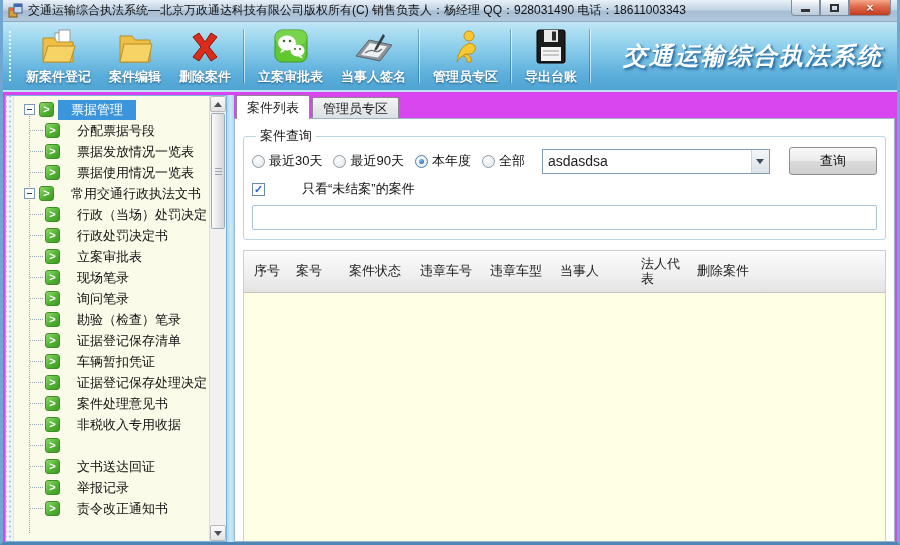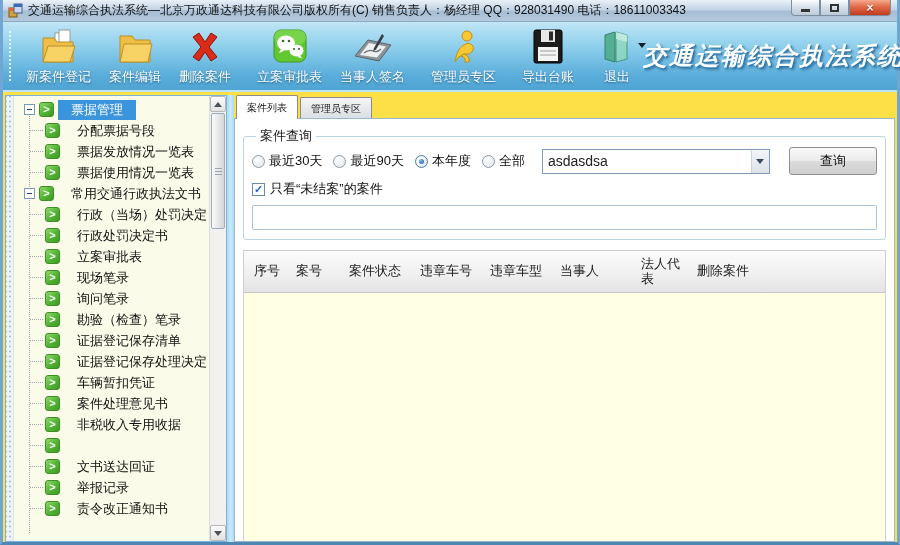--- a/index.html
+++ b/index.html
@@ -1,20 +1,20 @@
 <!DOCTYPE html>
 <html><head>
 <meta charset="utf-8">
 <style>
   * { box-sizing: border-box; margin: 0; padding: 0; }
   html,body { width: 900px; height: 545px; overflow: hidden;
     font-family: "Liberation Sans", sans-serif; }
   .window { width: 900px; height: 545px; display: flex; flex-direction: column;
     border-left: 3px solid #6FA7D2; border-right: 3px solid #6FA7D2;
-    border-bottom: 3px solid #4E86B4; background: #fde047; }
+    border-bottom: 3px solid #4E86B4; background: #d946ef; }
 
   
   .titlebar { height: 22px; flex: 0 0 22px; display: flex; align-items: center;
     padding-left: 5px; gap: 5px; position: relative;
     background: linear-gradient(180deg,#E9F1F8 0%,#C2D4E5 45%,#A6BDD3 55%,#B3C8DB 100%);
     border-bottom: 1px solid #8FA9C0; font-size: 12px; color: #111; }
   .titlebar-text { white-space: nowrap; overflow: hidden; }
   .win-controls { position: absolute; right: 6px; top: 0; display: flex; }
   .wc { width: 29px; height: 16px; display: flex; align-items: center; justify-content: center;
     border: 1px solid #7C8EA0; border-top: none;
@@ -30,21 +30,21 @@
   .toolbar { height: 70px; flex: 0 0 70px; display: flex; align-items: stretch;
     position: relative; padding-left: 14px;
     background: linear-gradient(180deg,#C0E6F6 0%,#8FD0EC 35%,#5BAEDB 78%,#4FA4D3 100%);
     border-bottom: 2px solid #BEE4F4; }
   .toolbar-grip { position: absolute; left: 5px; top: 8px; bottom: 8px; width: 5px;
     background-image: radial-gradient(#E9F7FF 1px, rgba(0,0,0,0) 1.2px);
     background-size: 4px 4px; }
   .tb-btn { display: flex; flex-direction: column; align-items: center; justify-content: flex-end;
     padding: 3px 9px 4px; gap: 1px; cursor: default; }
   .tb-label { color: #fff; font-size: 13px; white-space: nowrap;
-    text-shadow: 0 1px 2px rgba(0,50,90,.65); }
+    text-shadow: 0 1px 2px rgba(0,50,90,.65); font-weight: bold; }
   .tb-icon { height: 40px; display: flex; align-items: center; justify-content: center; position: relative; }
   .tb-sep { width: 1px; margin: 7px 4px; background: rgba(255,255,255,.6);
     box-shadow: -1px 0 0 rgba(0,70,110,.35); }
   .tb-title { margin-left: auto; align-self: center; padding-right: 14px;
     font-size: 24px; font-weight: bold; font-style: italic; color: #fff; letter-spacing: 2px;
     text-shadow: 1px 1px 0 #2B7AB5, 2px 2px 3px rgba(0,50,100,.65); white-space: nowrap; }
   .dd-arrow { position: absolute; right: -12px; top: 16px; width: 0; height: 0;
     border-left: 4px solid transparent; border-right: 4px solid transparent;
     border-top: 5px solid #102030; }
 
@@ -95,21 +95,21 @@
     background: repeating-linear-gradient(180deg,#9AA6B0 0 1px, rgba(0,0,0,0) 1px 3px); }
   .sb-track { flex: 1; }
 
   
   .splitter { width: 7px; flex: 0 0 7px;
     background: linear-gradient(90deg,#A9DAF1,#CBEAF8 50%,#A9DAF1); }
 
   
   .main-panel { flex: 1; display: flex; flex-direction: column; min-width: 0; min-height: 0; }
   .tabstrip { height: 24px; flex: 0 0 24px; display: flex; align-items: flex-end; padding-left: 2px; }
-  .tab { height: 22px; padding: 0 10px; display: flex; align-items: center; font-size: 10px;
+  .tab { height: 22px; padding: 0 10px; display: flex; align-items: center; font-size: 13px;
     color: #222; border: 1px solid #8A8A8A; border-bottom: none; margin-right: 2px;
     background: linear-gradient(180deg,#F4F4F4,#D9DFE4); border-radius: 2px 2px 0 0; }
   .tab.active { height: 24px; background: #FFFFFF; position: relative; z-index: 2; }
   .content { flex: 1; background: #FFFFFF; border: 1px solid #9DB8CC; margin-top: -1px;
     padding: 8px 8px 0 8px; display: flex; flex-direction: column; min-height: 0; }
 
   
   .querybox { border: 1px solid #BBD4E4; border-radius: 3px; padding: 2px 8px 9px 8px; }
   .querybox legend { font-size: 13px; color: #1a1a1a; padding: 0 4px; margin-left: 4px; }
   .q-row1 { display: flex; align-items: center; height: 28px; }
@@ -125,21 +125,21 @@
   .combo-value { flex: 1; padding-left: 5px; }
   .combo-btn { width: 18px; height: 100%; border-left: 1px solid #C8D4DE;
     background: linear-gradient(180deg,#F4F6F8,#DCE2E8); display: flex; align-items: center;
     justify-content: center; }
   .combo-arrow { width: 0; height: 0; border-left: 4px solid transparent;
     border-right: 4px solid transparent; border-top: 5px solid #3A4A58; }
   .query-btn { margin-left: auto; width: 88px; height: 28px; font-size: 13px; color: #111;
     border: 1px solid #8E8F8F; border-radius: 3px;
     background: linear-gradient(180deg,#F9F9F9,#EBEBEB 48%,#DBDBDB 52%,#CFCFCF);
     font-family: "Liberation Sans", sans-serif; }
-  .q-row2 { display: flex; align-items: center; height: 22px; margin-top: 3px; font-size: 13px; color: #111; }
+  .q-row2 { display: flex; align-items: center; height: 22px; margin-top: 3px; font-size: 13px; color: #111; gap: 32px; }
   .cb { width: 13px; height: 13px; flex: 0 0 13px; border: 1px solid #6B8AA8; background: #fff;
     margin-right: 5px; display: flex; align-items: center; justify-content: center;
     font-size: 11px; font-weight: bold; color: #2E66C9; line-height: 1; }
   .cb.on::before { content: "\2713"; }
   .q-hint { margin-top: 7px; font-size: 13px; color: #1a1a1a; white-space: nowrap; overflow: hidden; }
   .filter-input { margin-top: 5px; width: 100%; height: 25px; border: 1px solid #A9C2D4;
     border-radius: 2px; font-size: 13px; padding: 0 5px;
     font-family: "Liberation Sans", sans-serif; }
 
   
@@ -281,31 +281,20 @@
           <rect x="9" y="19" width="20" height="14" fill="#F4F4F4"></rect>
           <line x1="11" y1="23" x2="27" y2="23" stroke="#9A9A9A"></line>
           <line x1="11" y1="27" x2="27" y2="27" stroke="#9A9A9A"></line>
         </svg>
       </span>
       <span class="tb-label">导出台账</span>
     </div>
 
     <div class="tb-sep"></div>
 
-    <div class="tb-btn">
-      <span class="tb-icon">
-        <svg width="34" height="38" viewBox="0 0 34 38">
-          <polygon points="5,7 15,4 15,34 5,31" fill="#4FAE8C" stroke="#2E7A5E" opacity="0.92"></polygon>
-          <polygon points="16,4 27,7 27,31 16,34" fill="#8FD8C0" stroke="#3E8E6E" opacity="0.85"></polygon>
-          <polygon points="16,4 27,7 27,14 16,11" fill="#C8EFE2" opacity="0.8"></polygon>
-        </svg>
-        <span class="dd-arrow"></span>
-      </span>
-      <span class="tb-label">退出</span>
-    </div>
 
     <div class="tb-title">交通运输综合执法系统</div>
   </div>
 
   <div class="workspace">
 
     <div class="tree-panel">
       <div class="grip-strip"></div>
       <div class="tree">
   <div class="tree-row root sel">
@@ -389,28 +378,28 @@
 
     <span class="connector"></span>
     <span class="node-icon"></span>
     <span class="node-label">证据登记保存清单</span>
   </div>
 
   <div class="tree-row">
 
     <span class="connector"></span>
     <span class="node-icon"></span>
+    <span class="node-label">车辆暂扣凭证</span>
+  </div>
+
+  <div class="tree-row">
+
+    <span class="connector"></span>
+    <span class="node-icon"></span>
     <span class="node-label">证据登记保存处理决定</span>
-  </div>
-
-  <div class="tree-row">
-
-    <span class="connector"></span>
-    <span class="node-icon"></span>
-    <span class="node-label">车辆暂扣凭证</span>
   </div>
 
   <div class="tree-row">
 
     <span class="connector"></span>
     <span class="node-icon"></span>
     <span class="node-label">案件处理意见书</span>
   </div>
 
 

